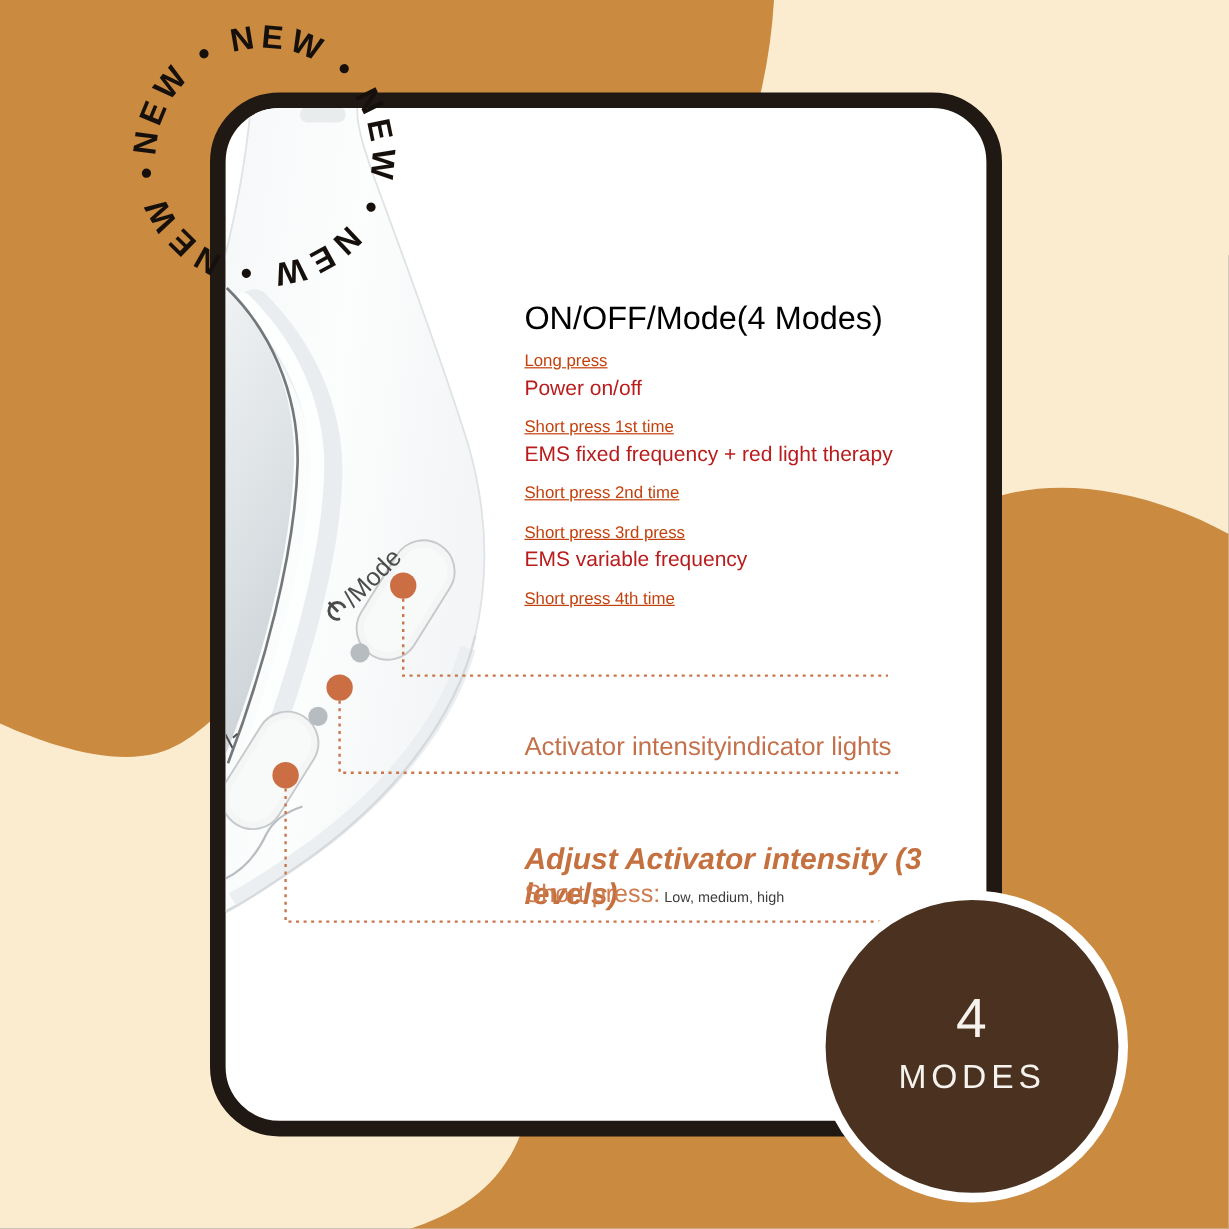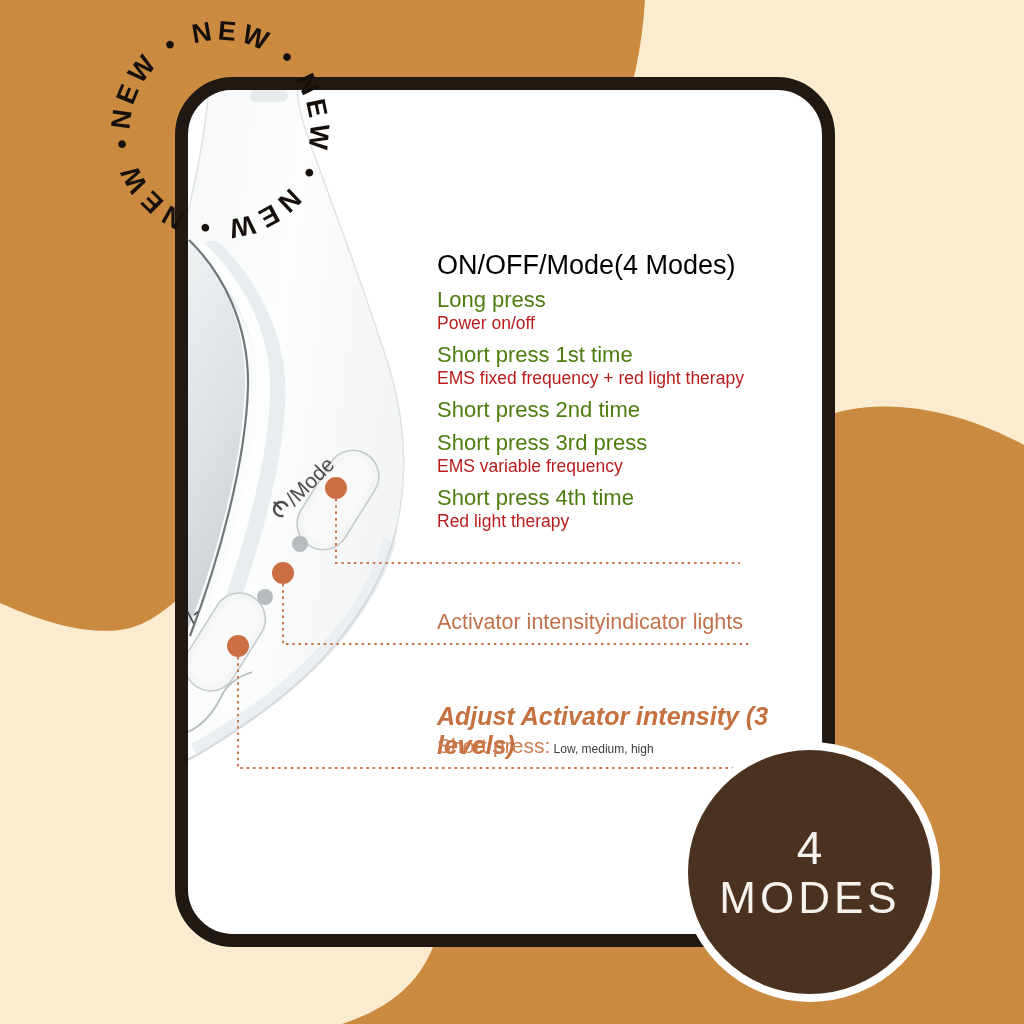--- a/index.html
+++ b/index.html
@@ -12,41 +12,41 @@
   .card{
     position:absolute;left:175px;top:77px;width:660px;height:870px;
     box-sizing:border-box;background:#ffffff;border:13px solid #201812;
     border-radius:58px;overflow:hidden;
   }
   .device-svg{position:absolute;left:0;top:0;width:634px;height:844px;}
   
   .col{position:absolute;left:249px;top:160px;width:370px;}
   .sec-title{font-size:27px;font-weight:normal;color:#000000;line-height:30px;margin:0 0 8px 0;}
   .mode-item{margin:0 0 9px 0;}
-  .mode-label{font-size:22px;color:#4d7c0f;line-height:24px;}
+  .mode-label{font-size:14px;color:#c2410c;line-height:24px;text-decoration:underline;}
   .mode-desc{font-size:17.5px;color:#b91c1c;line-height:22px;}
   .ind-label{position:absolute;left:249px;top:520px;width:360px;font-size:21.5px;font-weight:normal;color:#c3714b;}
   .adjust-title{position:absolute;left:249px;top:612px;width:360px;font-size:25px;font-weight:bold;color:#c4703f;font-style:italic;}
   .adjust-line{position:absolute;left:249px;top:644px;width:360px;font-size:21px;color:#cd7b4f;}
   .adjust-line .plain{font-size:12px;color:#3e3d3c;}
   
   .new-badge{position:absolute;left:102px;top:12px;width:236px;height:236px;}
   .new-badge text{
     font-family:"Liberation Sans",sans-serif;font-weight:bold;font-size:27px;
     letter-spacing:4px;fill:#16100c;
   }
   
   .modes-circle{
     position:absolute;left:680px;top:742px;width:244px;height:244px;
     background:#4a3120;border:8px solid #ffffff;border-radius:50%;
     display:flex;flex-direction:column;align-items:center;justify-content:center;
     color:#f6f2ed;font-weight:300;
   }
   .modes-num{font-size:46px;line-height:52px;letter-spacing:1px;}
-  .modes-word{font-size:44px;line-height:48px;letter-spacing:4px;}
+  .modes-word{font-size:28px;line-height:48px;letter-spacing:4px;}
 </style>
 </head>
 <body>
 
 <div class="canvas">
 
   <svg class="bg-svg" viewBox="0 0 1024 1024" aria-hidden="true">
     <path fill="#ca8a40" d="M0,0 H645 C638,120 585,235 488,325 C395,408 300,490 215,565 C180,596 160,620 130,628 C90,638 38,620 0,603 Z"></path>
     <path fill="#ca8a40" d="M1024,445 C945,402 868,398 820,418 C735,452 640,540 565,660 C515,745 470,850 433,947 C415,992 378,1012 342,1024 L1024,1024 Z"></path>
   </svg>
@@ -133,21 +133,20 @@
       </div>
       <div class="mode-item">
         <div class="mode-label">Short press 2nd time</div>
       </div>
       <div class="mode-item">
         <div class="mode-label">Short press 3rd press</div>
         <div class="mode-desc">EMS variable frequency</div>
       </div>
       <div class="mode-item">
         <div class="mode-label">Short press 4th time</div>
-        <div class="mode-desc">Red light therapy</div>
       </div>
     </div>
 
     <div class="ind-label">Activator intensityindicator lights</div>
     <div class="adjust-title">Adjust Activator intensity (3 levels)</div>
     <div class="adjust-line"><span>Short press:</span><span class="plain"> Low, medium, high</span></div>
   </div>
 
   <svg class="new-badge" viewBox="0 0 236 236" aria-hidden="true">
     <defs>

